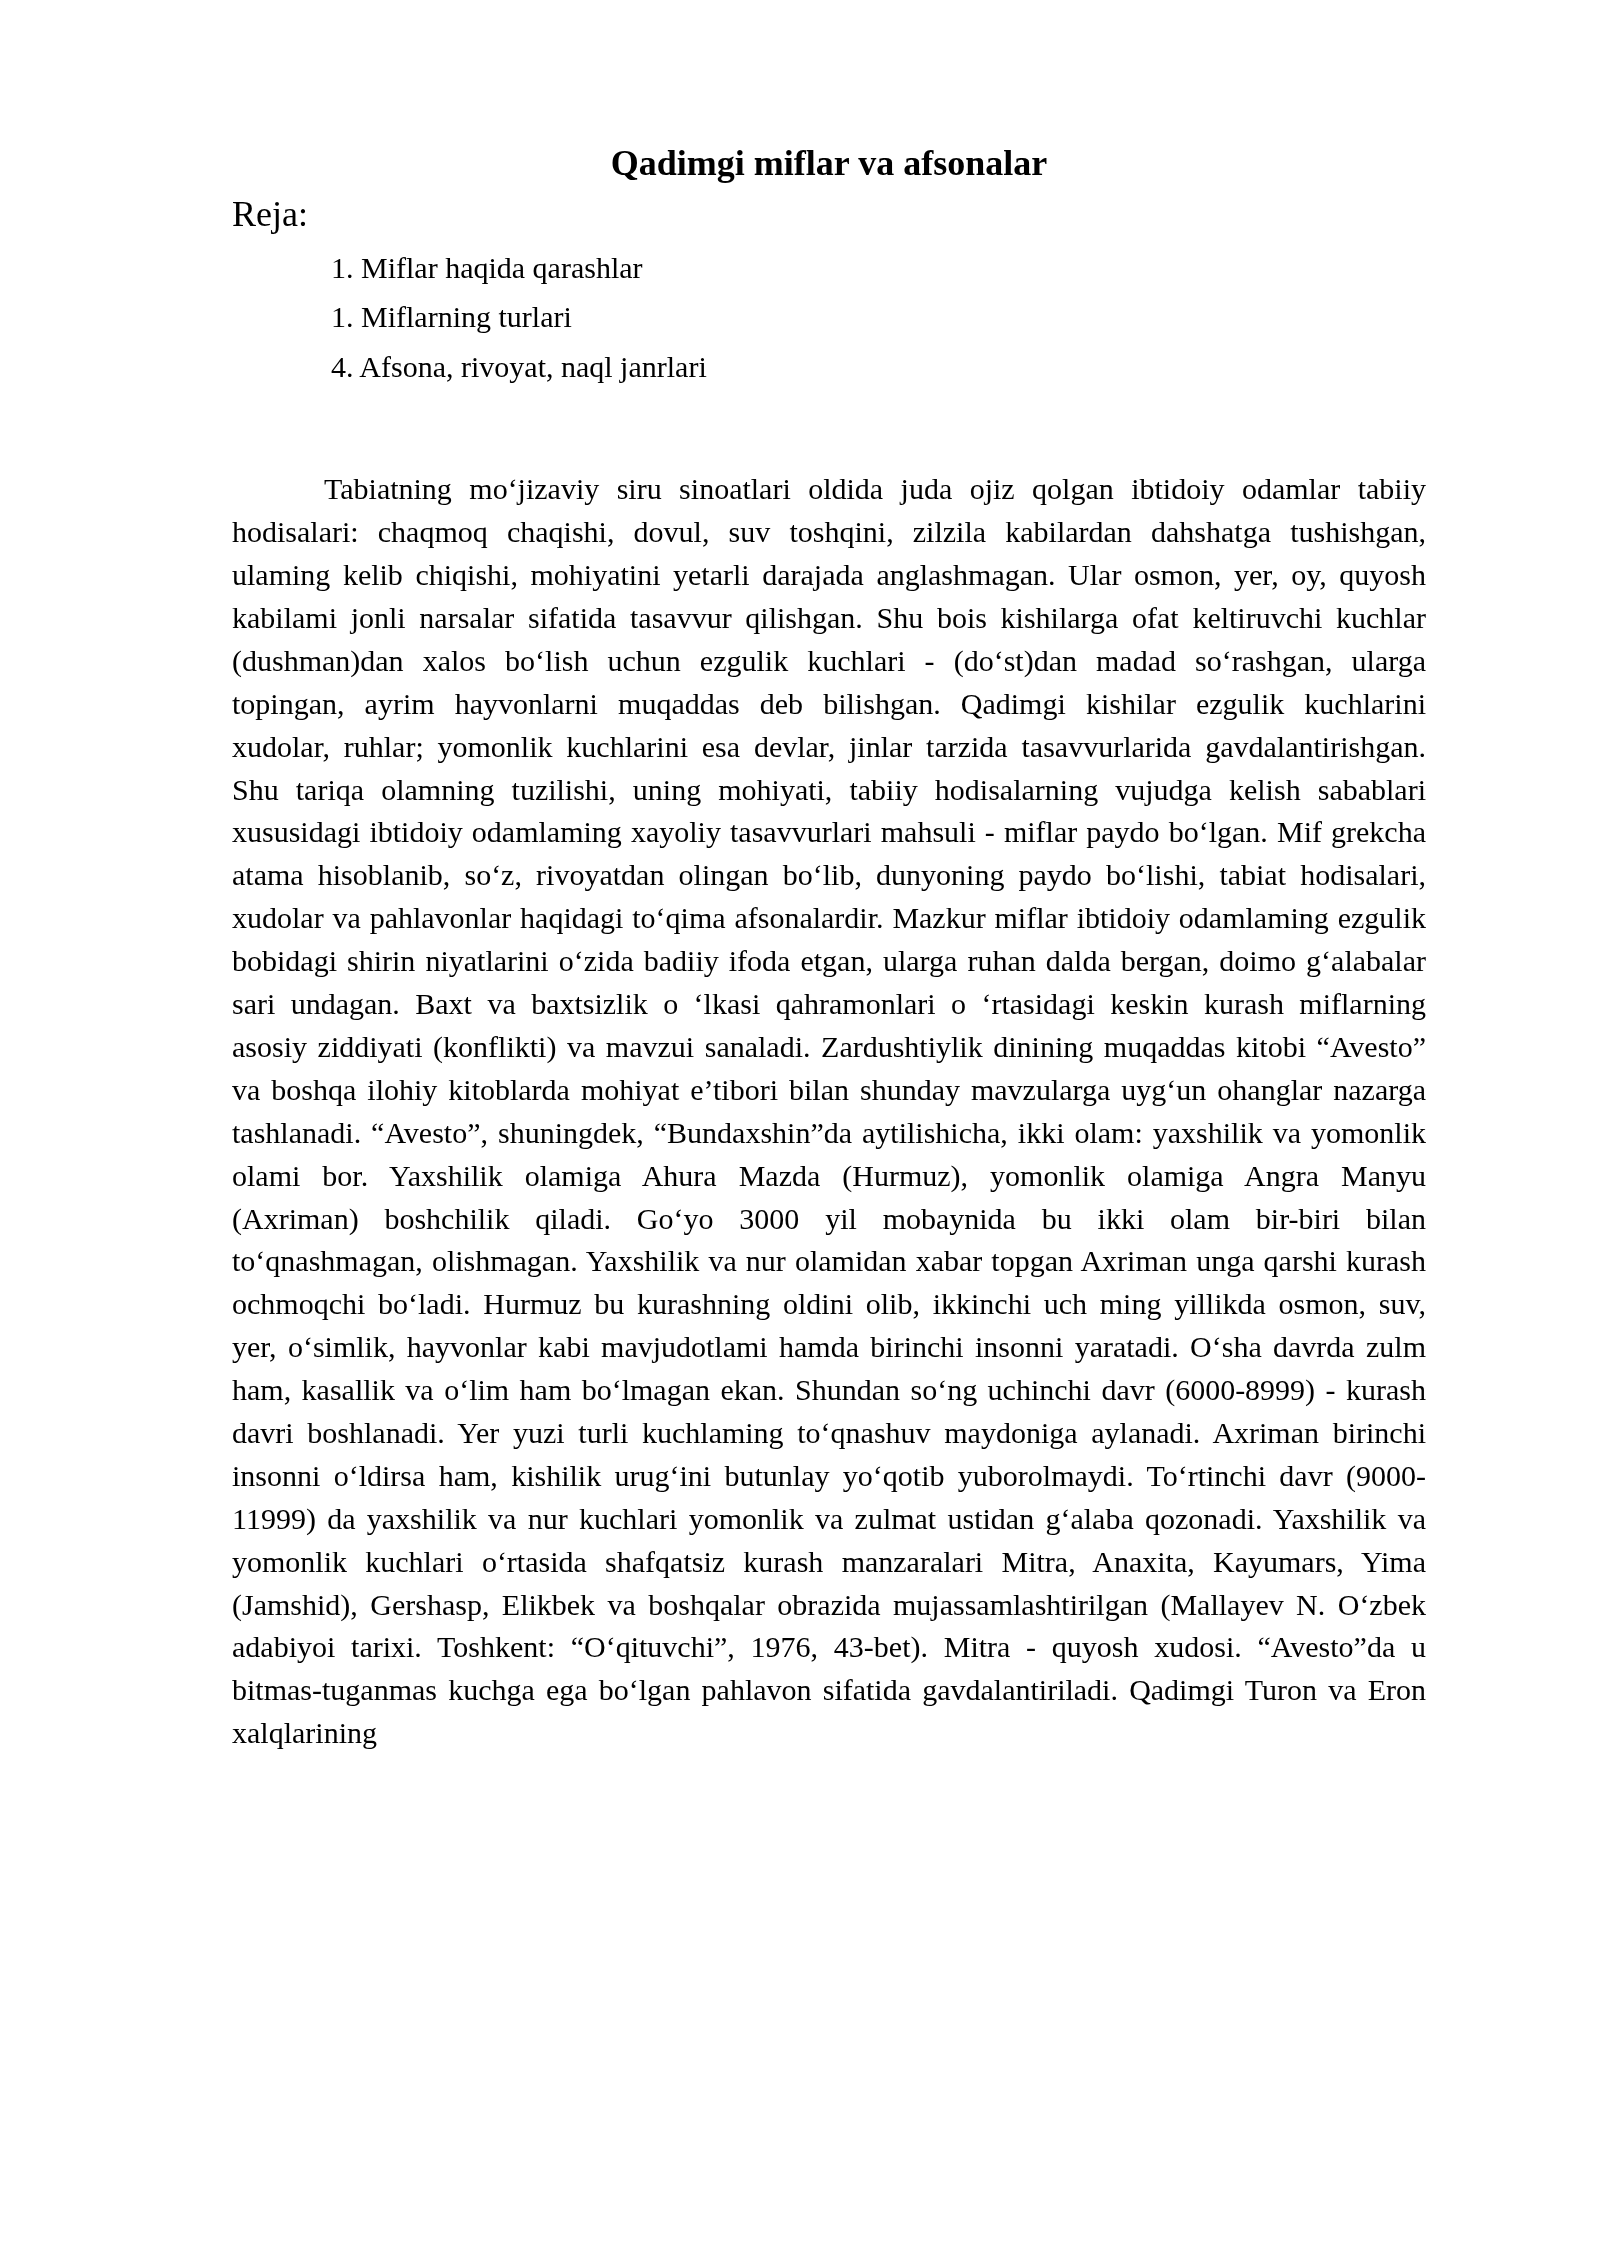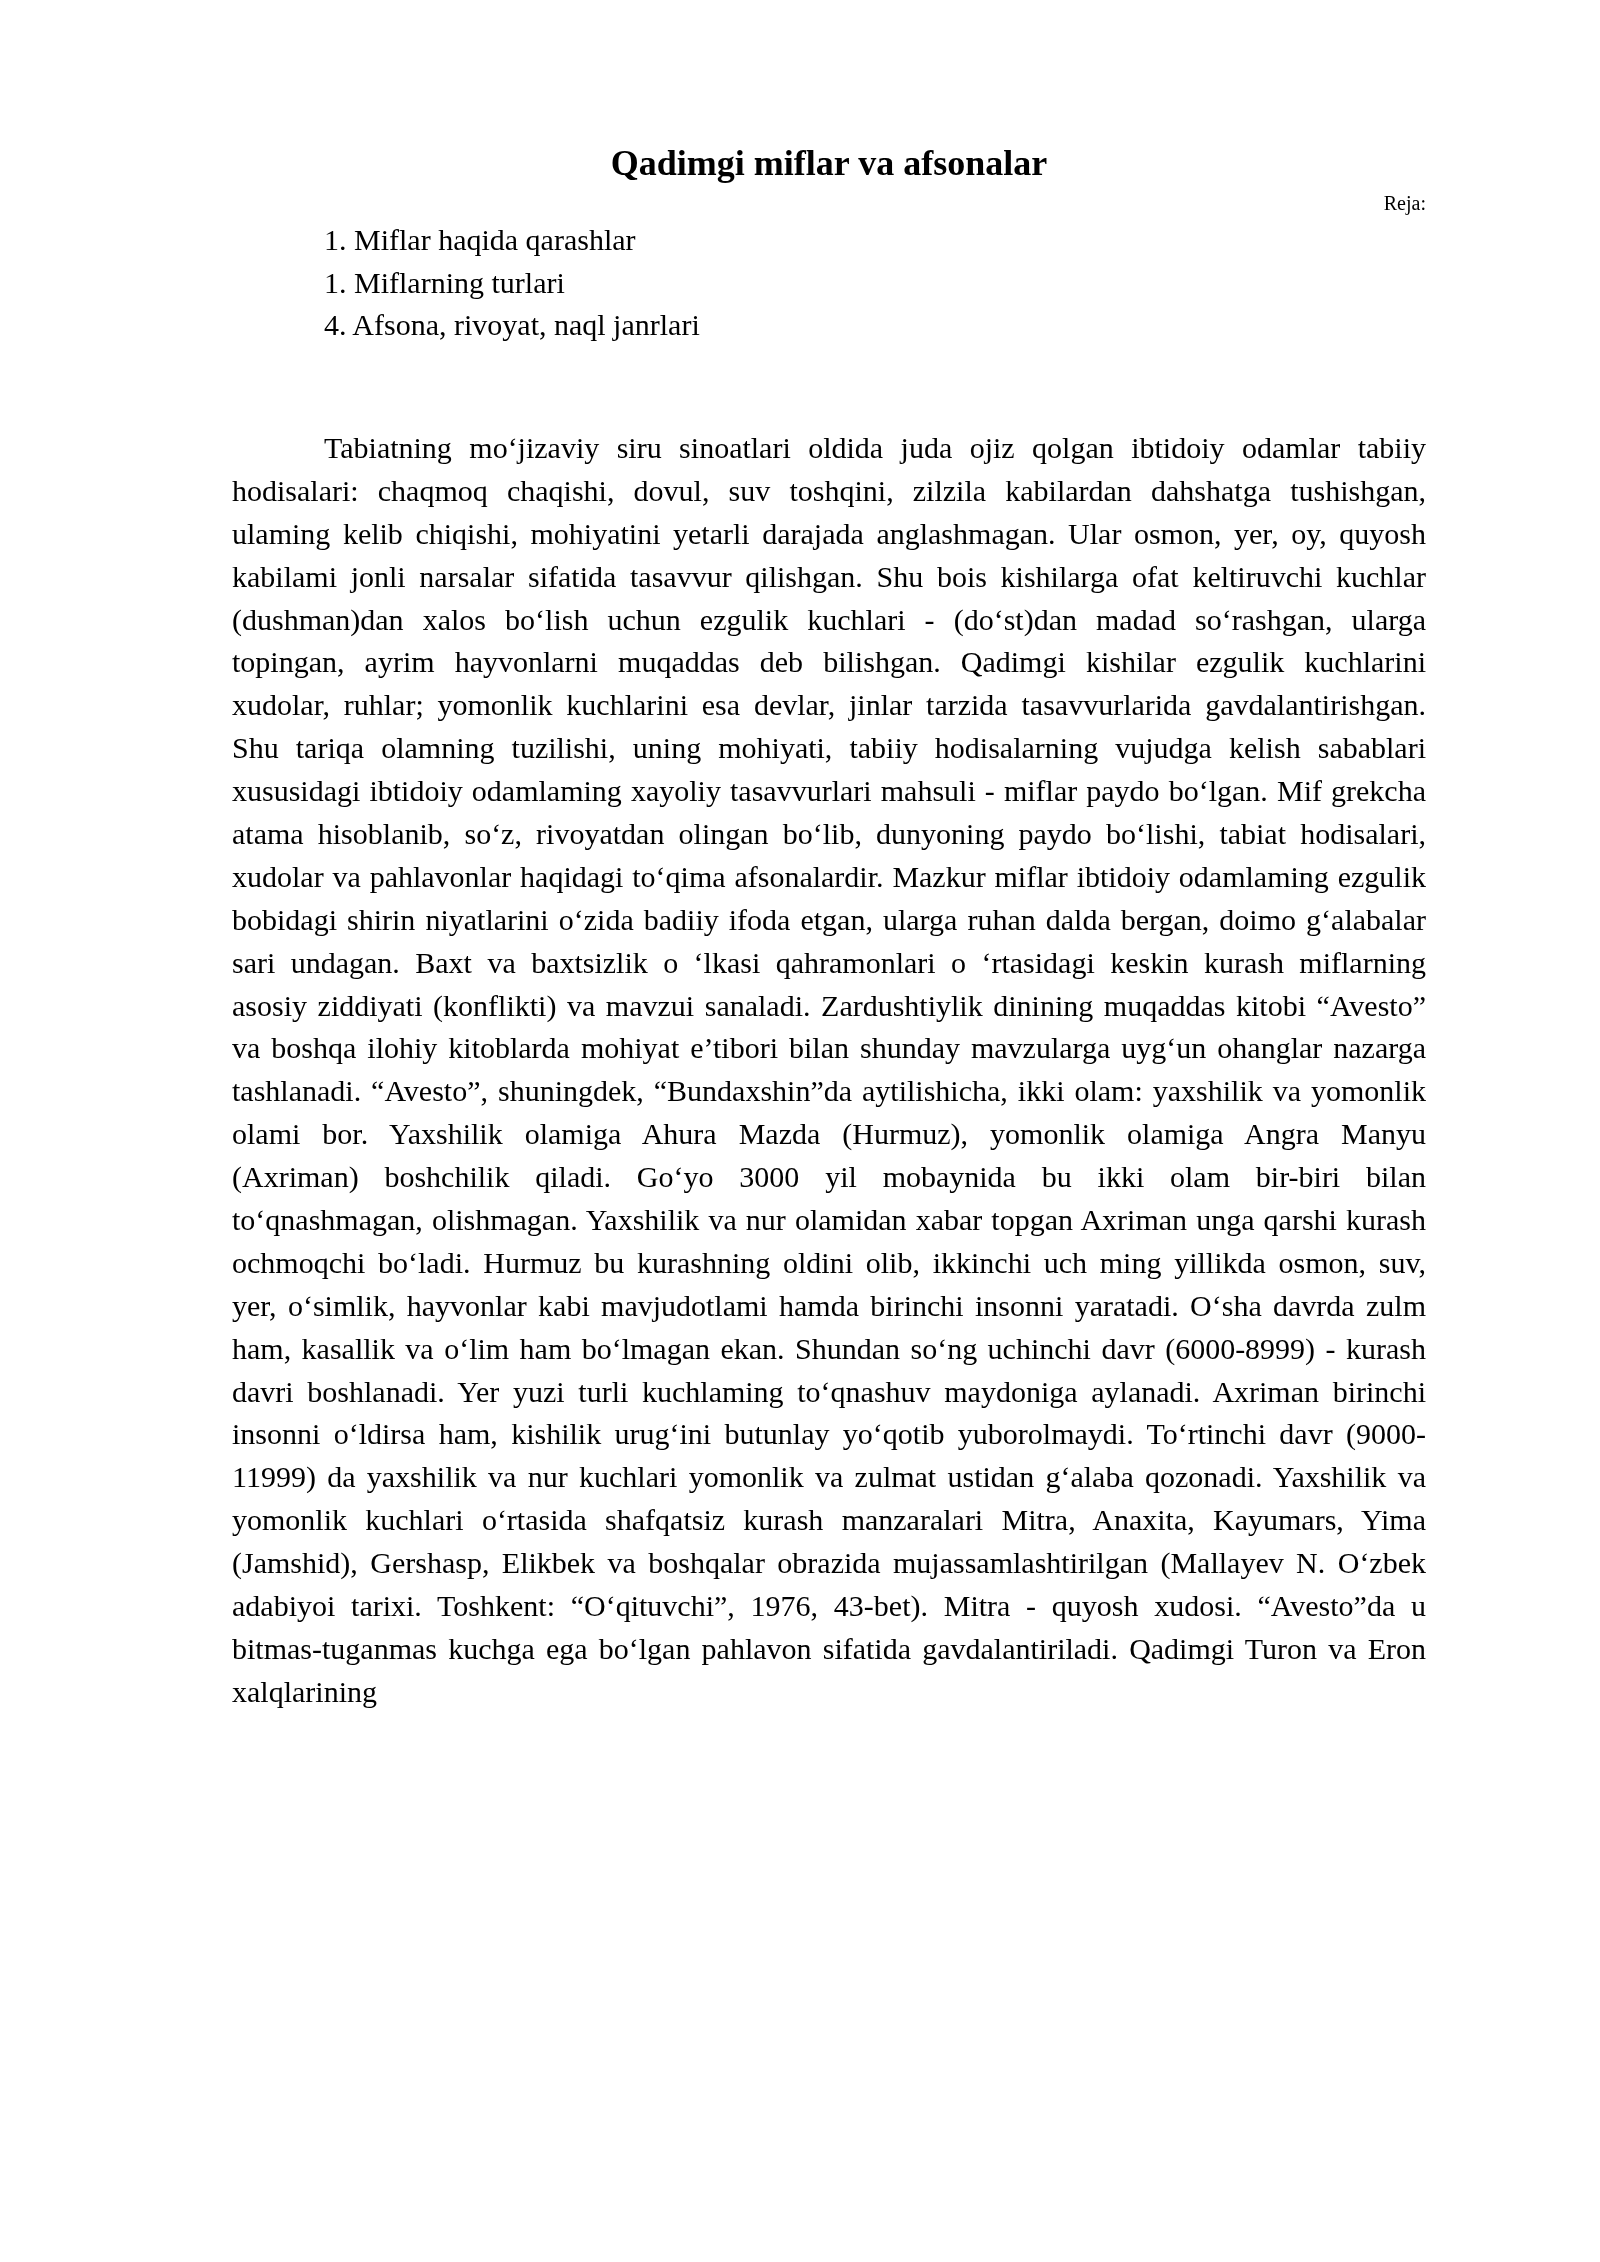--- a/index.html
+++ b/index.html
@@ -20,34 +20,34 @@
   }
   .doc-title {
     margin: 0;
     text-align: center;
     font-size: 36px;
     font-weight: bold;
     line-height: 1.2;
   }
   .plan-heading {
     margin: 4px 0 0 0;
-    text-align: right;
-    font-size: 20px;
+    text-align: left;
+    font-size: 36px;
     font-weight: normal;
     line-height: 1.4;
   }
   .plan-list {
     list-style: none;
     margin: 2px 0 0 0;
     padding: 0 0 0 92px;
     font-size: 30px;
     line-height: 1.42;
   }
   .plan-list li {
-    margin: 0;
+    margin: 7px;
   }
   .body-paragraph {
     margin: 80px 0 0 0;
     font-size: 30px;
     line-height: 1.43;
     text-align: justify;
     text-indent: 92px;
     word-spacing: 1px;
   }
 </style>

